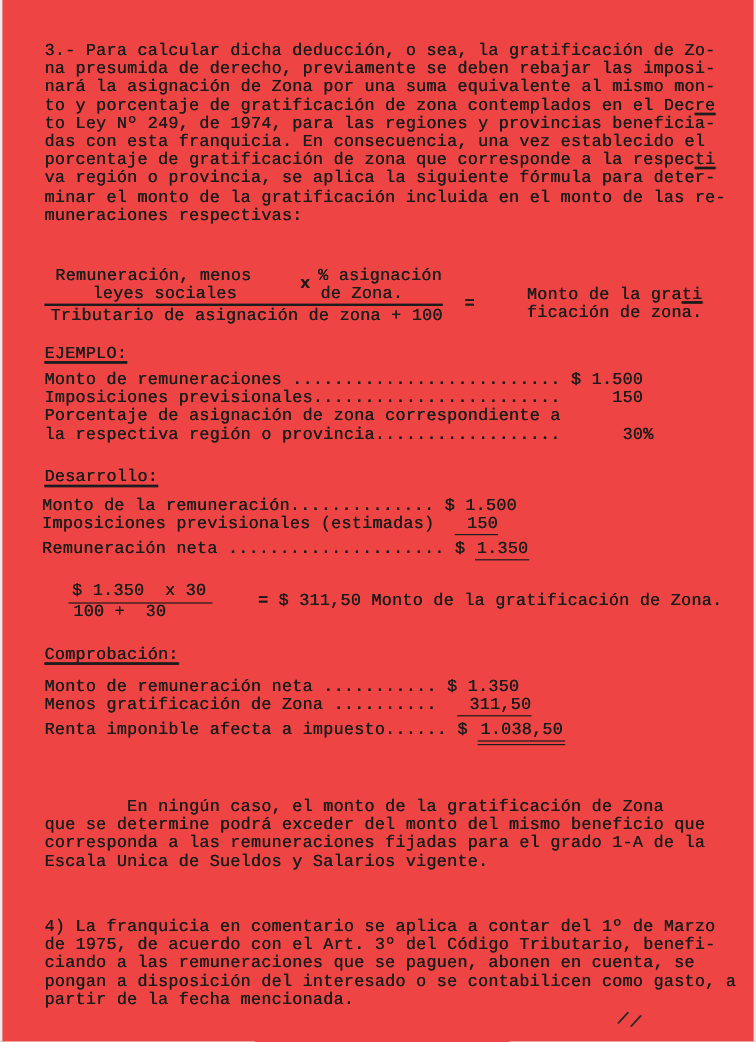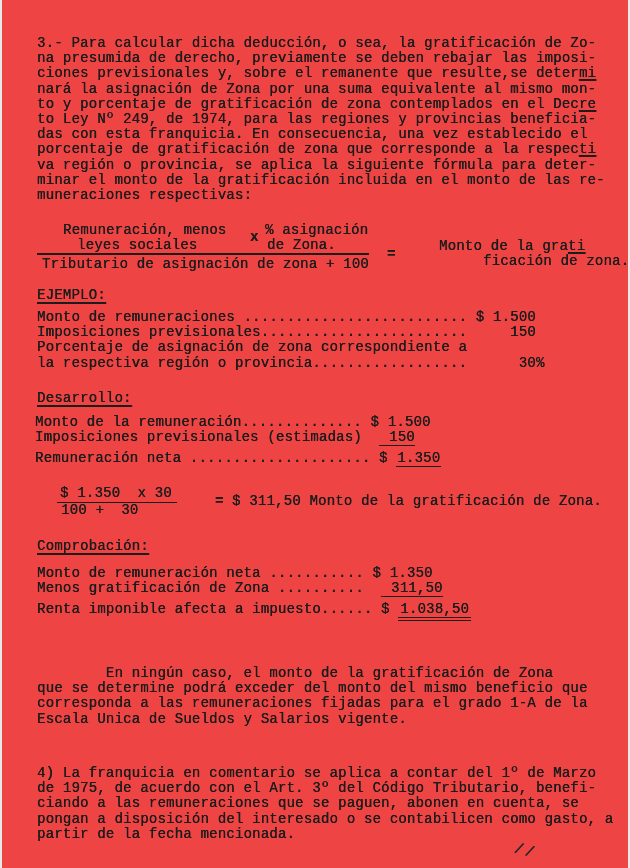--- a/index.html
+++ b/index.html
@@ -18,48 +18,47 @@
   }
   .abs{position:absolute;}
   .line{white-space:pre;}
   .tail{text-decoration:underline;text-decoration-thickness:1.5px;text-underline-offset:2px;}
   .hd{text-decoration:underline;text-decoration-thickness:1.5px;text-underline-offset:3px;}
   .u1{border-bottom:1.5px solid currentColor;padding-left:10px;}
   .u1t{border-bottom:1.5px solid currentColor;padding:0 1px;}
   .uu{border-bottom:4px double currentColor;padding:0 2px;}
   
   #formula{left:0;top:223px;width:630px;height:52px;}
-  .f-n1a{left:61px;top:0;}
+  .f-n1a{left:44px;top:0;}
   .f-x{left:248px;top:7px;font-weight:bold;}
   .f-n1b{left:263px;top:0;}
   .f-n2a{left:75px;top:15px;}
   .f-n2b{left:265px;top:15px;}
   .f-bar{left:35px;top:30px;width:332px;height:2px;background:currentColor;}
   .f-den{left:40px;top:34px;}
   .f-eq{left:385px;top:24px;font-weight:bold;}
   .f-r1{left:437px;top:16px;}
-  .f-r2{left:437px;top:31px;margin-left:44px;}
+  .f-r2{left:437px;top:31px;}
   
   #frac2{left:55px;top:486px;width:560px;height:36px;}
   .fr2-num{left:0;top:0;border-bottom:1.5px solid currentColor;padding:0 5px 1px 3px;}
   .fr2-den{left:4px;top:17px;}
   .fr2-eq{left:158px;top:8px;font-weight:bold;}
   .fr2-res{left:175px;top:8px;}
   .gap-top{margin-top:6px;}
   #slashes{left:512px;top:844px;font-size:15px;transform:rotate(14deg);color:#2a2a2a;letter-spacing:2px;}
 </style>
 </head>
 <body>
 
 <div class="page">
 
   <div class="abs" style="left:35px;top:36px;">
     <div class="line"><span>3.- Para calcular dicha deducción, o sea, la gratificación de Zo-</span><span class="tail"></span></div>
       <div class="line"><span>na presumida de derecho, previamente se deben rebajar las imposi-</span><span class="tail"></span></div>
-      <div class="line"><span>ciones previsionales y, sobre el remanente que resulte,se deter</span><span class="tail">mi</span></div>
       <div class="line"><span>nará la asignación de Zona por una suma equivalente al mismo mon-</span><span class="tail"></span></div>
       <div class="line"><span>to y porcentaje de gratificación de zona contemplados en el Dec</span><span class="tail">re</span></div>
       <div class="line"><span>to Ley Nº 249, de 1974, para las regiones y provincias beneficia-</span><span class="tail"></span></div>
       <div class="line"><span>das con esta franquicia. En consecuencia, una vez establecido el</span><span class="tail"></span></div>
       <div class="line"><span>porcentaje de gratificación de zona que corresponde a la respec</span><span class="tail">ti</span></div>
       <div class="line"><span>va región o provincia, se aplica la siguiente fórmula para deter-</span><span class="tail"></span></div>
       <div class="line"><span>minar el monto de la gratificación incluida en el monto de las re-</span><span class="tail"></span></div>
       <div class="line"><span>muneraciones respectivas:</span><span class="tail"></span></div>
   </div>
 

